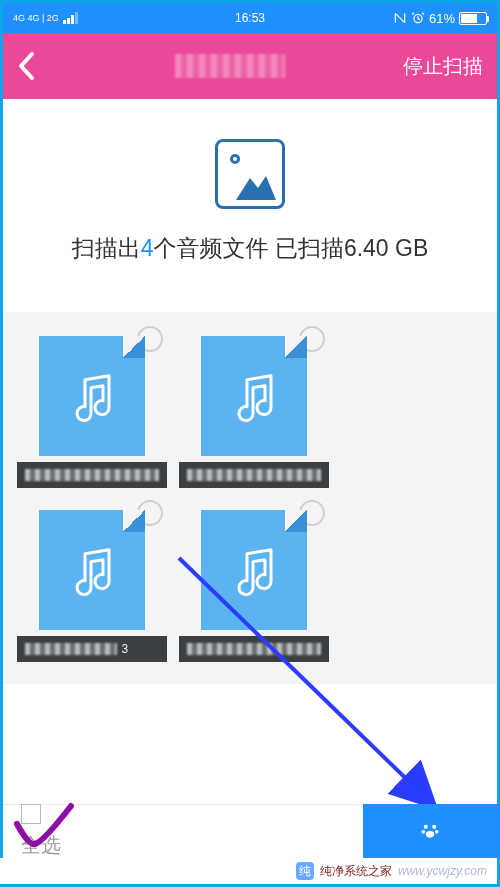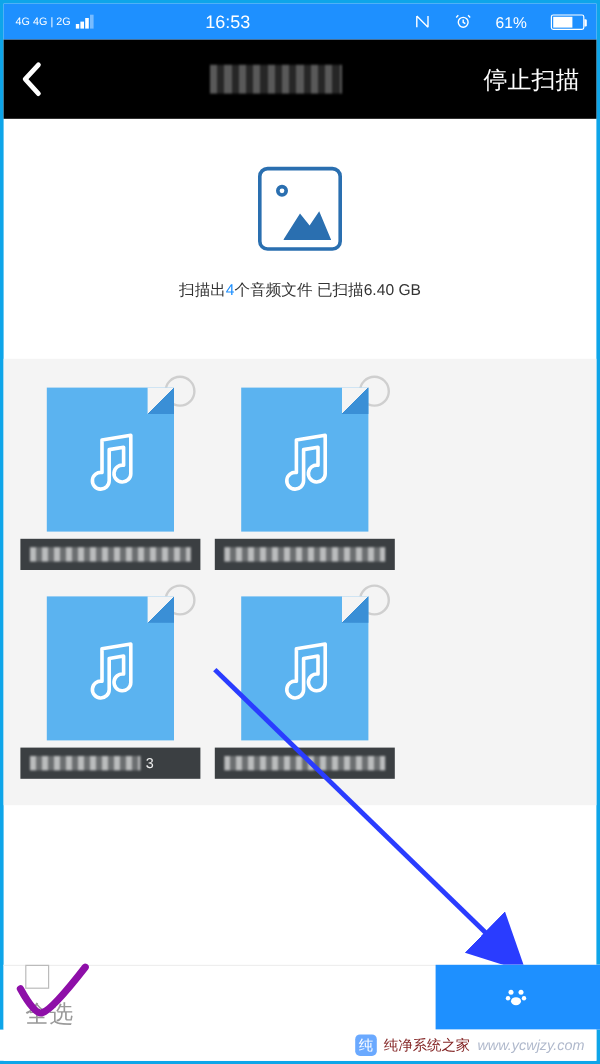--- a/index.html
+++ b/index.html
@@ -10,35 +10,35 @@
   .status-bar {
     height: 30px;
     background: #1e90ff;
     color: #fff;
     display: flex;
     align-items: center;
     padding: 0 10px;
     font-size: 13px;
   }
   .status-left { display: flex; align-items: center; gap: 4px; flex: 1; }
-  .status-center { flex: 1; font-size: 15px; }
-  .status-right { flex: 1; display: flex; align-items: center; justify-content: flex-end; gap: 20px; }
+  .status-center { flex: 1; text-align: center; font-size: 12px; }
+  .status-right { flex: 1; display: flex; align-items: center; justify-content: flex-end; gap: 4px; }
   .sig-text { font-size: 9px; line-height: 9px; }
   .battery-shell {
     width: 28px; height: 13px; border: 1px solid #fff; border-radius: 2px; position: relative; display: inline-block;
   }
   .battery-shell::after {
     content: ""; position: absolute; right: -3px; top: 3px; width: 2px; height: 6px; background: #fff; border-radius: 0 1px 1px 0;
   }
   .battery-fill { position: absolute; left: 1px; top: 1px; bottom: 1px; width: 60%; background: #fff; }
 
   
   .header {
     height: 66px;
-    background: #000000;
+    background: #ec4899;
     color: #fff;
     display: flex;
     align-items: center;
     padding: 0 14px;
   }
   .back-btn { width: 40px; display: flex; align-items: center; }
   .header-title {
     flex: 1; text-align: center; height: 28px;
     display: flex; align-items: center; justify-content: center;
   }
@@ -56,21 +56,21 @@
     margin: 0 auto 24px; position: relative; background: #fff;
   }
   .scan-icon-dot {
     position: absolute; left: 12px; top: 12px; width: 10px; height: 10px; border-radius: 50%;
     background: #fff; border: 3px solid #2a6fb0;
   }
   .scan-icon-tri {
     position: absolute; right: 6px; bottom: 6px; width: 40px; height: 36px; overflow: hidden;
   }
   .scan-status { font-size: 22px; color: #222; margin-bottom: 24px; }
-  .scan-detail { font-size: 13px; color: #333; }
+  .scan-detail { font-size: 23px; color: #333; }
   .scan-detail .count { color: #1e90ff; }
 
   
   .grid-wrap { background: #f4f4f4; padding: 14px 14px 22px; margin-top: 18px; }
   .grid { display: flex; flex-wrap: wrap; gap: 12px; }
   .file-card { width: 150px; position: relative; }
   .thumb {
     width: 106px; height: 120px; margin: 10px auto 0; position: relative;
     background: #5bb3f0;
   }

